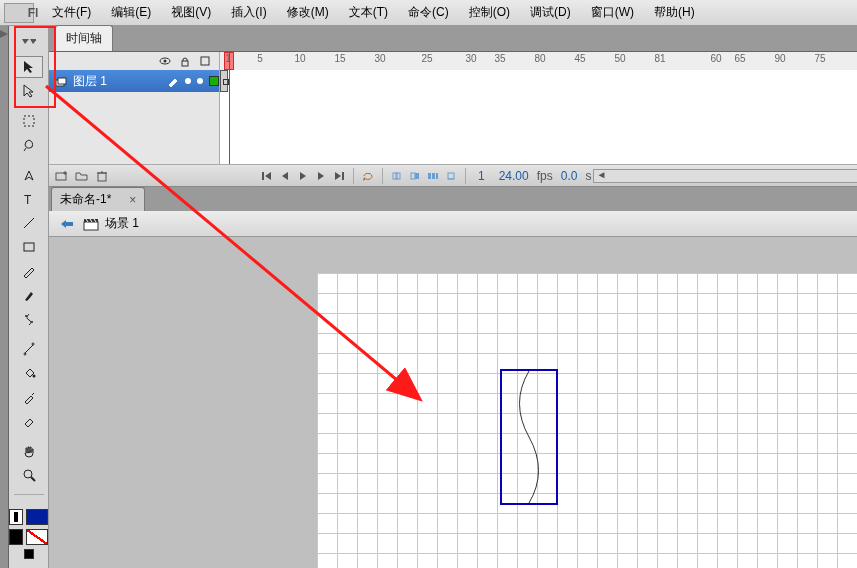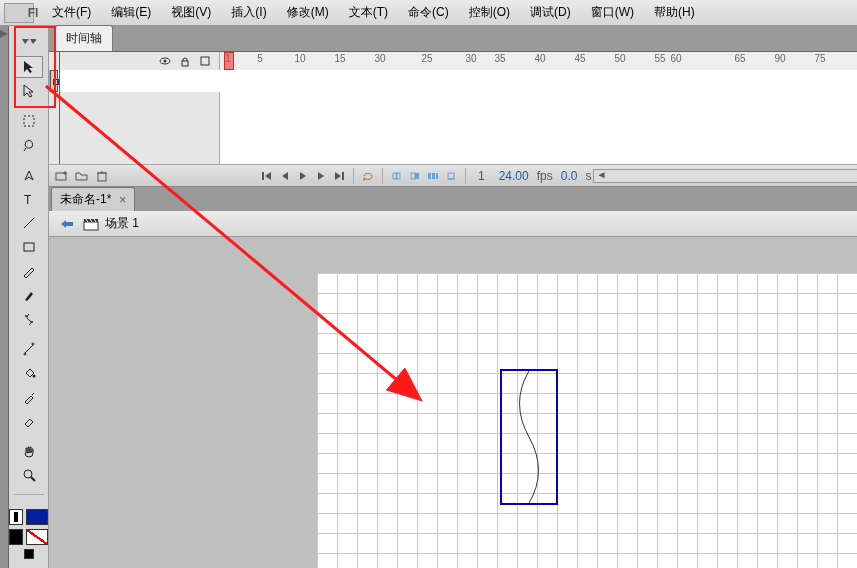--- a/index.html
+++ b/index.html
@@ -55,21 +55,21 @@
 .tl-foot .left { width:170px; display:flex; align-items:center; gap:2px; padding-left:4px;}
 .tl-foot .left .btn{ width:18px;height:16px;display:flex;align-items:center;justify-content:center;}
 .tl-foot .right { flex:1; display:flex; align-items:center; gap:2px; padding-left:40px;}
 .tl-foot .right .tbtn{ width:16px;height:14px;display:flex;align-items:center;justify-content:center;}
 .tl-foot .right .sep{ width:1px;height:16px;background:#aaa;margin:0 4px;}
 .tl-foot .right .val{ color:#1a5ea8; padding:0 6px;}
 .tl-foot .right .scroll{ margin-left:auto; width:290px;height:14px;background:#ddd;border:1px solid #999;position:relative;}
 .tl-foot .right .scroll::before{content:'◄';position:absolute;left:2px;top:-1px;font-size:10px;color:#555;}
 
 .doc-tabs { height: 24px; background:#9a9a9a; display:flex; align-items:flex-end; }
-.doc-tab { padding: 3px 8px; background:#cfcfcf; border:1px solid #777; border-bottom:none; margin-left:2px; border-radius:3px 3px 0 0; display:flex; align-items:center; gap:8px;}
+.doc-tab { padding: 3px 8px; background:#cfcfcf; border:1px solid #777; border-bottom:none; margin-left:2px; border-radius:3px 3px 0 0; display:flex; align-items:center; gap:18px;}
 
 .scene-bar { height:26px; background:linear-gradient(#ececec,#d8d8d8); border-bottom:1px solid #999; display:flex; align-items:center; padding-left:8px; gap:6px;}
 .scene-bar .back { width:20px;height:18px; display:flex;align-items:center;justify-content:center;}
 .scene-bar .clap{ width:16px;height:14px;}
 
 .canvas-outer { flex:1; background:#bfbfbf; position:relative; overflow:hidden;}
 .canvas { position:absolute; left:268px; top:36px; width:540px; height:320px; background:#fff;}
 .canvas .grid { position:absolute; inset:0; background-image: linear-gradient(#c8c8c8 1px, transparent 1px), linear-gradient(90deg, #c8c8c8 1px, transparent 1px); background-size: 20px 20px;}
 .canvas .rect{ position:absolute; left:183px; top:96px; width:58px; height:136px; border:2px solid #0800b8;}
 .canvas .curve{ position:absolute; left:183px; top:96px; width:58px; height:136px; pointer-events:none;}
@@ -244,31 +244,44 @@
         <div class="ruler">
           <div class="ruler-playhead"></div>
           <span class="ruler-tick" style="left:8px">1</span>
           <span class="ruler-tick" style="left:40px">5</span>
           <span class="ruler-tick" style="left:80px">10</span>
           <span class="ruler-tick" style="left:120px">15</span>
           <span class="ruler-tick" style="left:160px">30</span>
           <span class="ruler-tick" style="left:207px">25</span>
           <span class="ruler-tick" style="left:251px">30</span>
           <span class="ruler-tick" style="left:280px">35</span>
-          <span class="ruler-tick" style="left:320px">40</span>
+          <span class="ruler-tick" style="left:320px">80</span>
           <span class="ruler-tick" style="left:360px">45</span>
           <span class="ruler-tick" style="left:400px">50</span>
-          <span class="ruler-tick" style="left:440px">55</span>
-          <span class="ruler-tick" style="left:456px">60</span>
+          <span class="ruler-tick" style="left:440px">81</span>
+          <span class="ruler-tick" style="left:496px">60</span>
           <span class="ruler-tick" style="left:520px">65</span>
           <span class="ruler-tick" style="left:560px">90</span>
           <span class="ruler-tick" style="left:600px">75</span>
         </div>
       </div>
       <div class="layer-row">
+        <div class="left">
+          <svg width="12" height="12">
+              <rect x="1" y="5" width="8" height="6" fill="#fff" stroke="#333"></rect>
+              <rect x="3" y="3" width="8" height="6" fill="#fff" stroke="#333"></rect>
+            </svg>
+          <span>图层 1</span>
+          <svg class="pencil" width="12" height="12">
+              <path d="M2 10 L8 4 L10 6 L4 12 Z" fill="#fff" stroke="#fff"></path>
+            </svg>
+          <span class="dot"></span>
+          <span class="dot"></span>
+          <span class="sq"></span>
+        </div>
         <div class="frames">
           <div class="frame1"></div>
           <div class="playhead-line"></div>
         </div>
       </div>
       <div class="tl-pad">
           <div class="left"></div>
           <div class="right"></div>
         </div>
       <div class="tl-foot">

